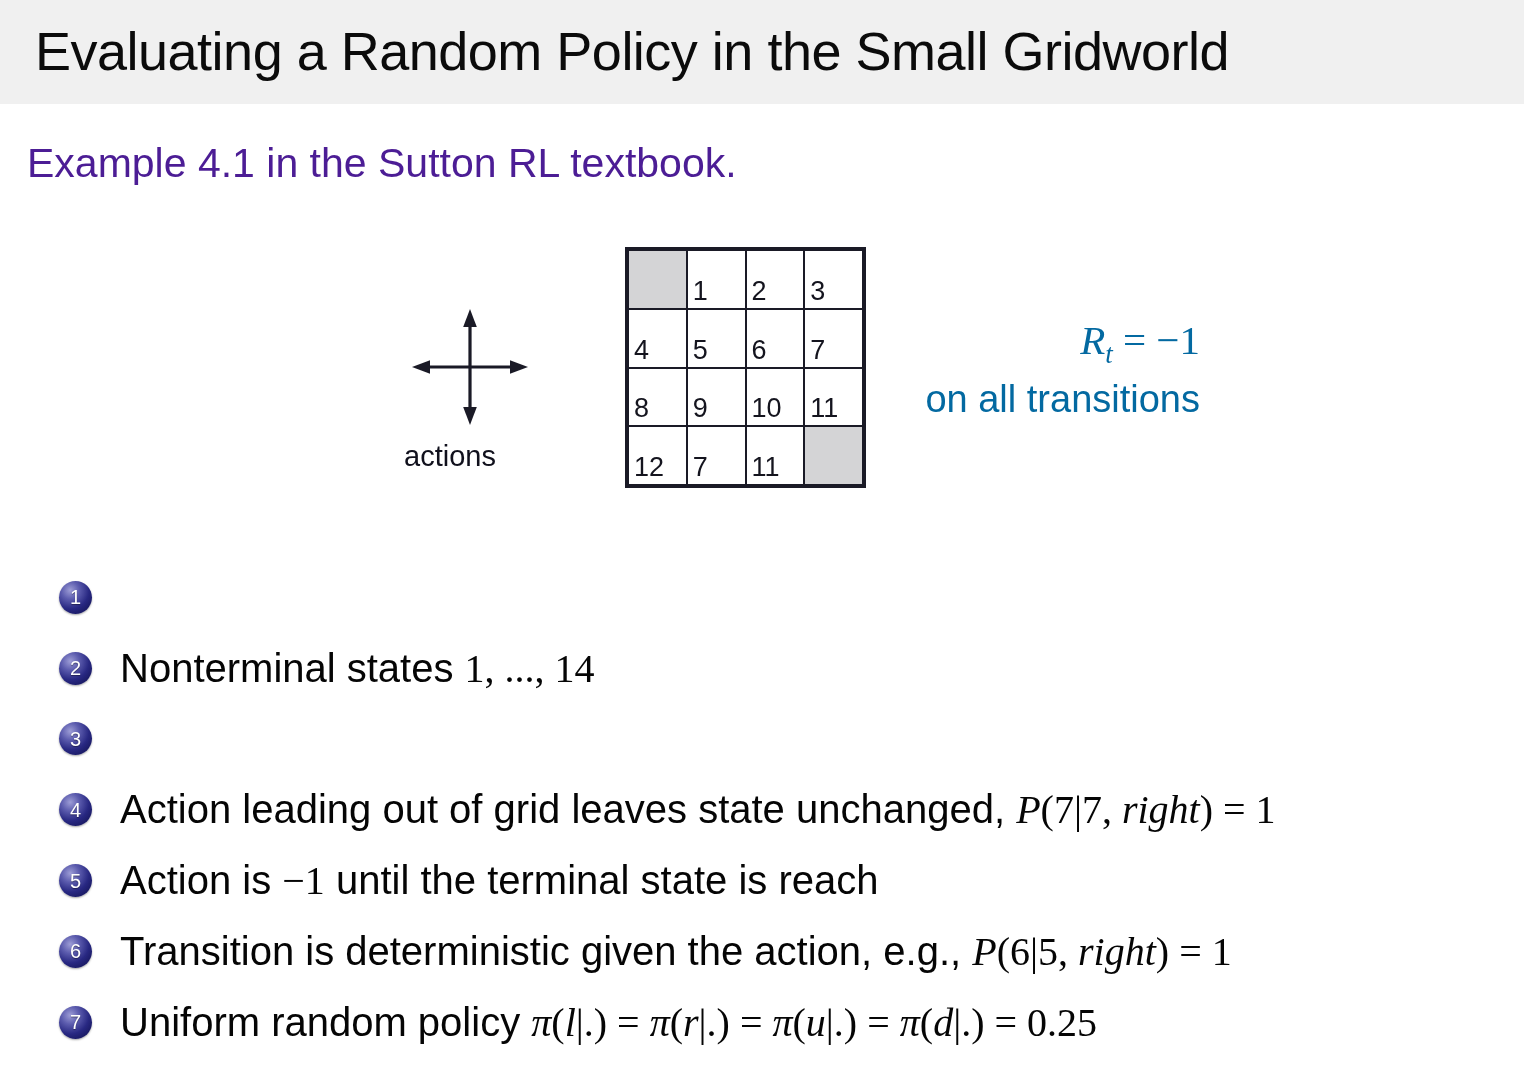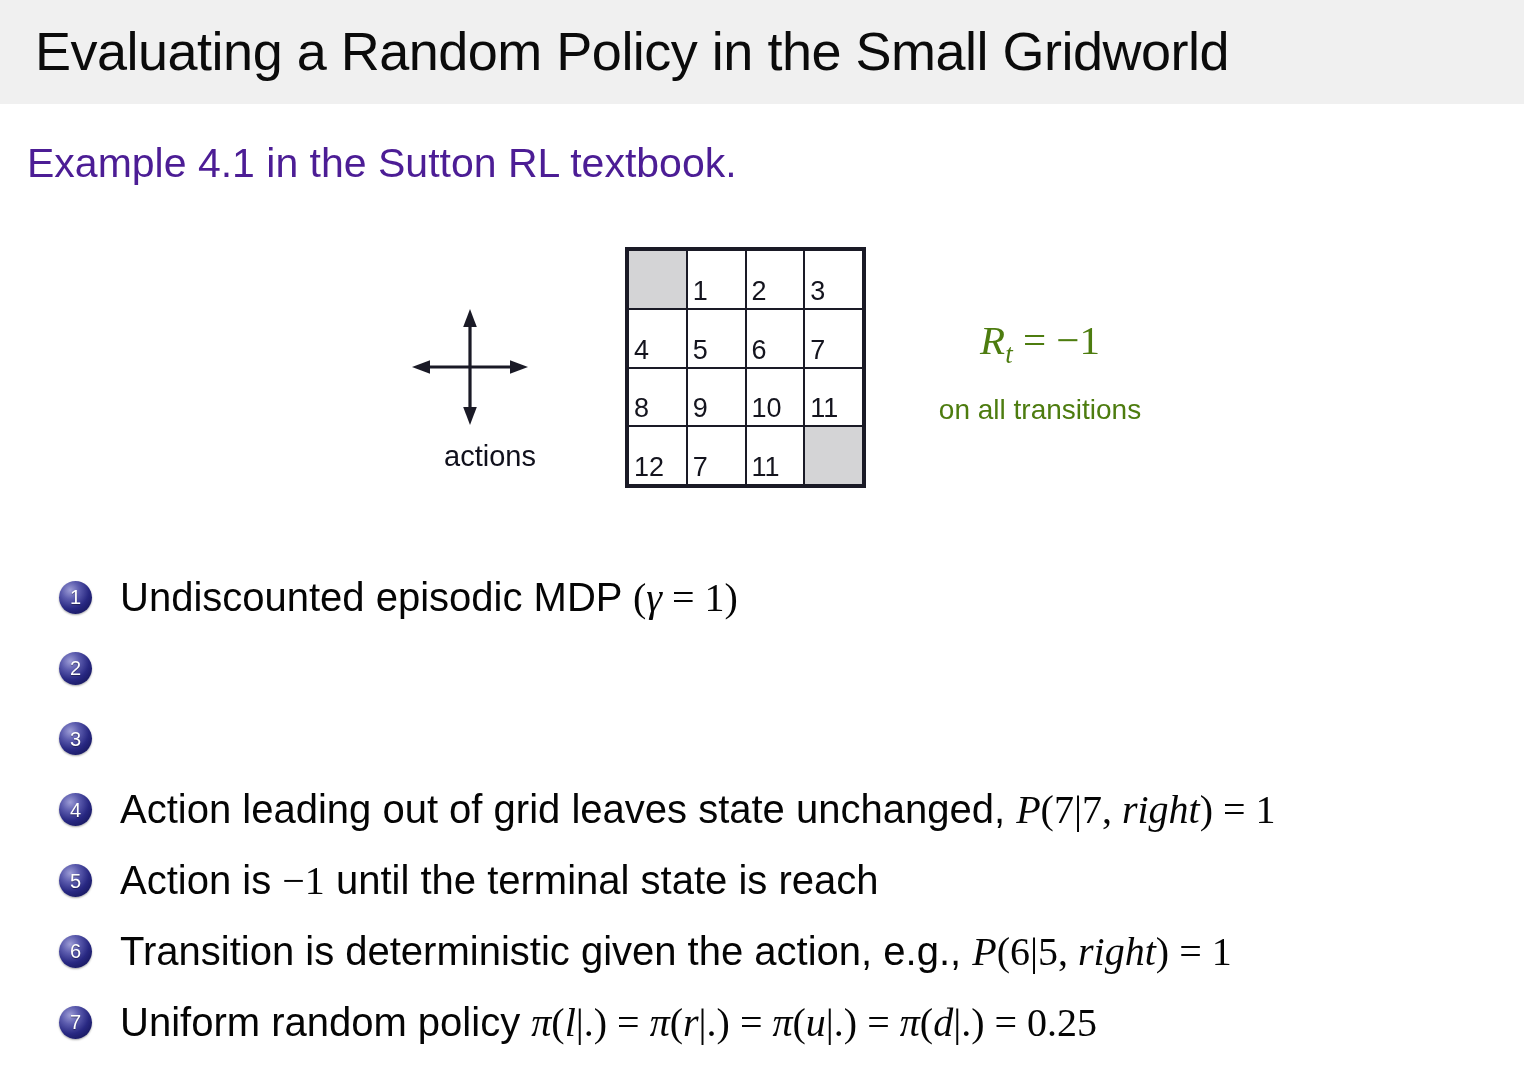--- a/index.html
+++ b/index.html
@@ -27,21 +27,21 @@
 
   .subtitle {
     position: absolute; left: 27px; top: 140px;
     font-size: 41px; color: #4c1d95; white-space: nowrap;
   }
 
   
   .actions-svg { position: absolute; left: 411px; top: 308px; }
   .actions-label {
     position: absolute; left: 404px; top: 440px; width: 132px;
-    text-align: right; font-size: 29px; color: #10101c;
+    text-align: left; font-size: 29px; color: #10101c;
   }
 
   
   .gridworld {
     position: absolute; left: 625px; top: 247px;
     width: 241px; height: 241px; box-sizing: border-box;
     display: grid;
     grid-template-columns: repeat(4, 1fr);
     grid-template-rows: repeat(4, 1fr);
     border: 3px solid var(--figure-ink, #1a1a26);
@@ -54,25 +54,25 @@
   }
   .cell.shaded { background: var(--terminal-cell-shade, #d4d4d6); }
   .cell-label {
     position: absolute; left: 5px; bottom: 1px;
     font-size: 27px; color: #14141e;
   }
 
   
   .reward {
     position: absolute; left: 880px; top: 318px; width: 320px;
-    text-align: center; color: #4d7c0f;
+    text-align: right; color: #0369a1;
   }
   .reward-formula { font-size: 41px; line-height: 44px; }
   .reward-formula sub { font-size: 27px; }
-  .reward-note-text { font-size: 28px; margin-top: 18px; }
+  .reward-note-text { font-size: 38px; margin-top: 2px; }
 
   
   .mi { font-family: "Liberation Serif", serif; font-style: italic; }
   .mn { font-family: "Liberation Serif", serif; font-style: normal; }
 
   
   .props {
     position: absolute; left: 0; top: 562px; width: 1524px;
   }
   .list-item {
@@ -168,24 +168,24 @@
   </div>
 
 <div class="reward">
   <div class="reward-formula"><span class="mi">R</span><sub class="mi">t</sub><span class="mn"> = −1</span></div>
   <div class="reward-note-text">on all transitions</div>
 </div>
 
 <div class="props">
     <div class="list-item">
       <span class="ball">1</span>
-      <span class="item-text"><span class="plain">Undiscounted episodic MDP </span><span class="mn">(</span><span class="mi">γ</span><span class="mn"> = 1)</span></span>
     </div>
     <div class="list-item">
       <span class="ball">2</span>
+      <span class="item-text"><span class="plain">Nonterminal states </span><span class="mn">1, ..., 14</span></span>
     </div>
     <div class="list-item">
       <span class="ball">3</span>
     </div>
     <div class="list-item">
       <span class="ball">4</span>
       <span class="item-text"><span class="plain">Action leading out of grid leaves state unchanged, </span><span class="mi">P</span><span class="mn">(7|7, </span><span class="mi">right</span><span class="mn">) = 1</span></span>
     </div>
     <div class="list-item">
       <span class="ball">5</span>

